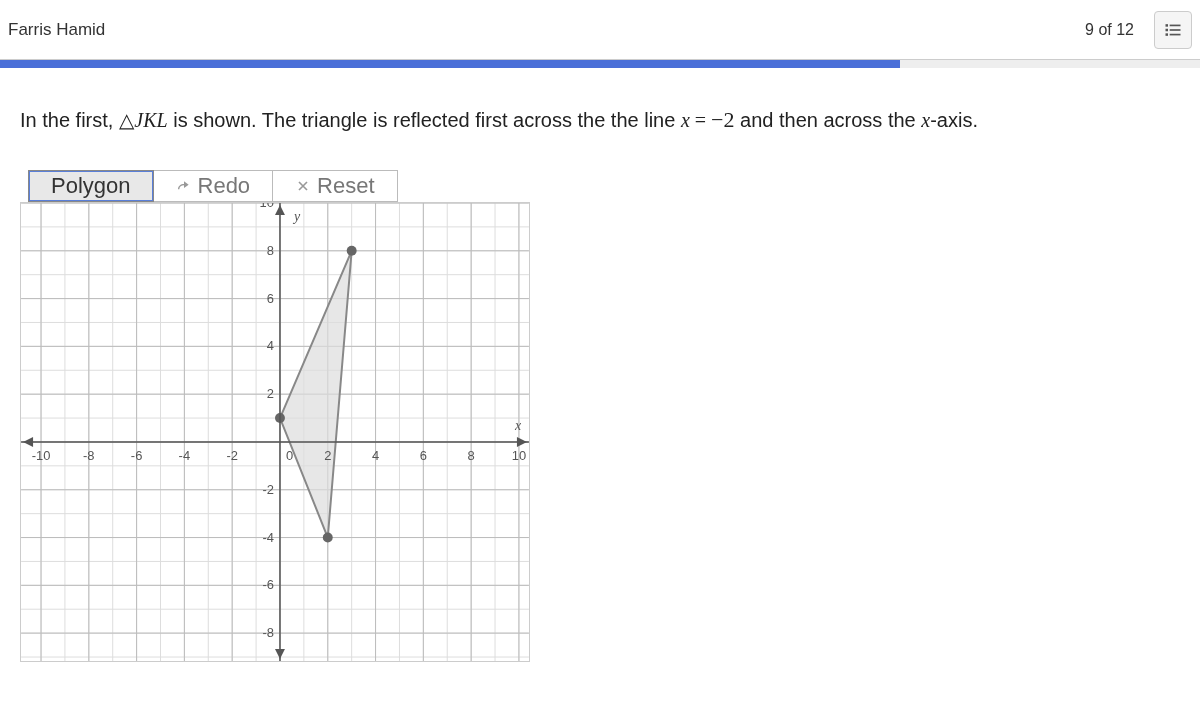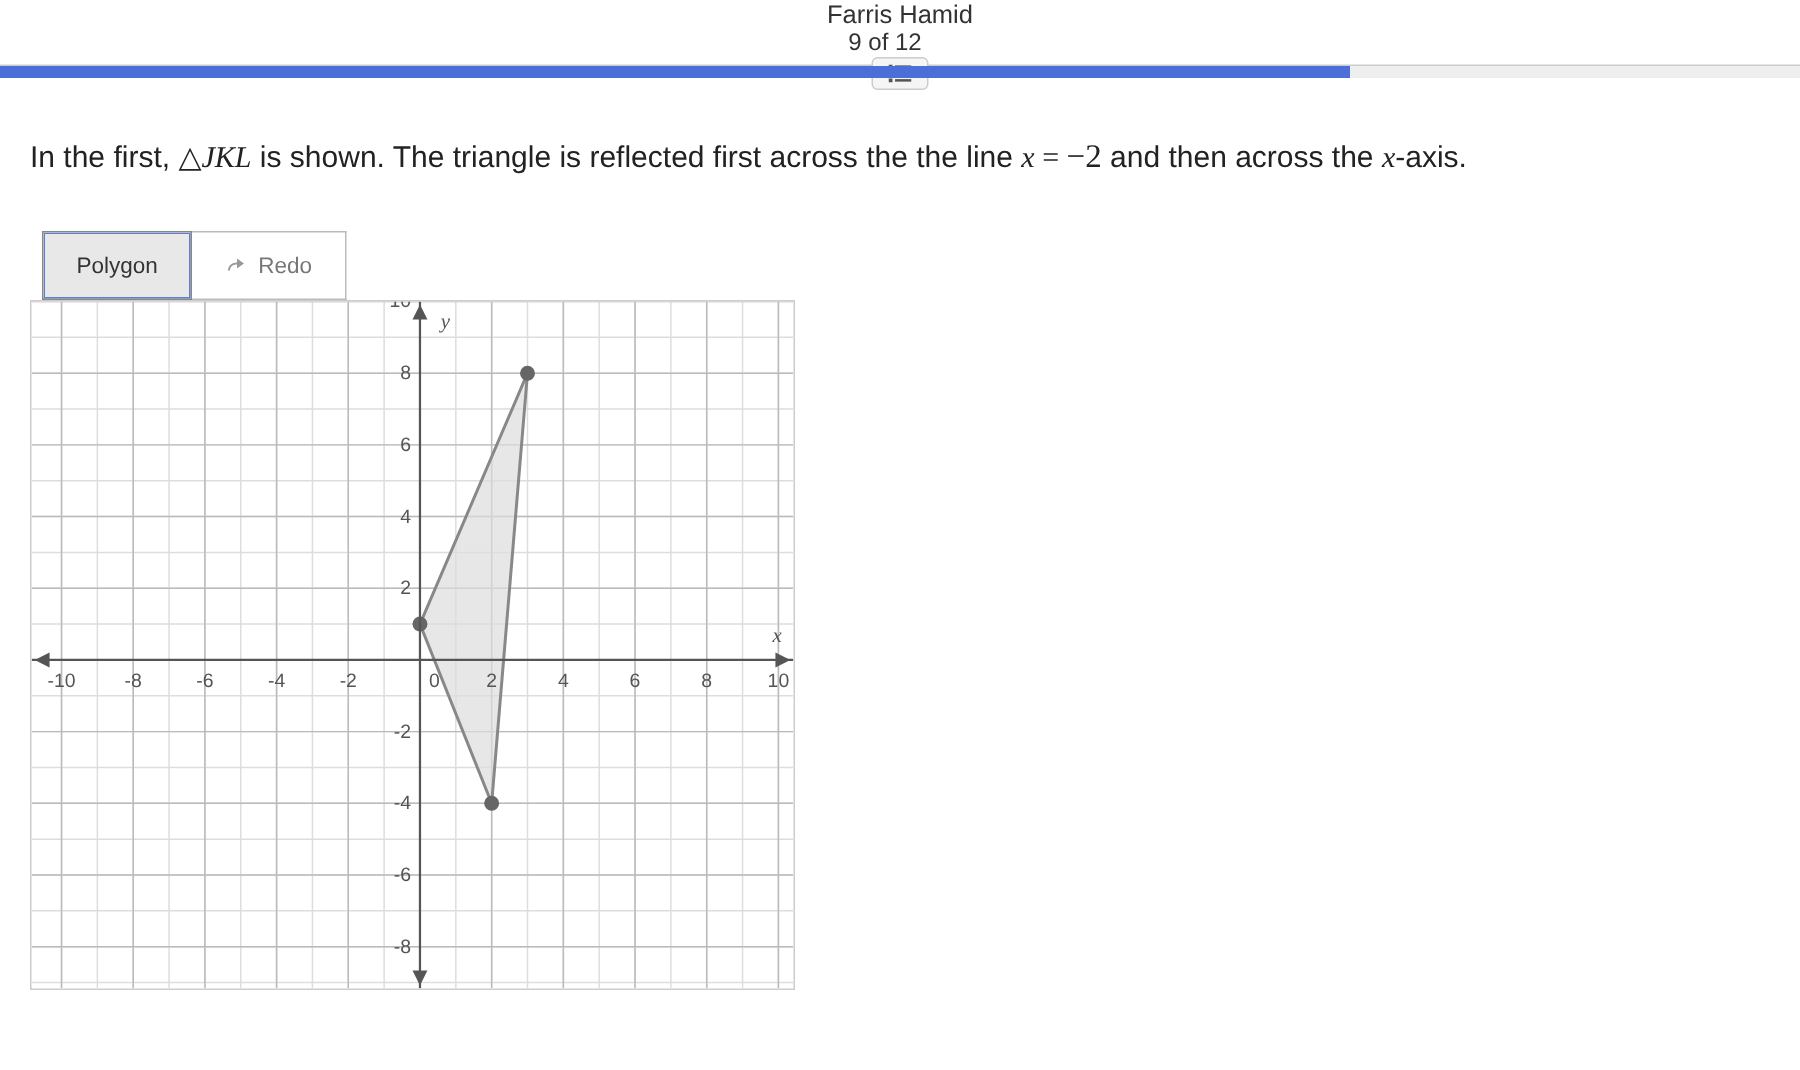--- a/index.html
+++ b/index.html
@@ -1,34 +1,34 @@
 <!DOCTYPE html>
 <html><head>
 <meta charset="utf-8">
 <style>
 * { box-sizing: border-box; margin: 0; padding: 0; }
 body { font-family: Arial, sans-serif; background: #fff; width: 1200px; height: 713px; overflow: hidden; }
 
-.top-bar { height: 44px; border-bottom: 1px solid #ccc; display: flex; align-items: center; padding: 0 8px; flex-direction: column; }
+.top-bar { height: 60px; border-bottom: 1px solid #ccc; display: flex; align-items: center; padding: 0 8px; }
 .student-name { font-size: 17px; color: #333; }
 .spacer { flex: 1; }
 .progress-text { font-size: 16px; color: #333; margin-right: 20px; }
 .menu-btn { width: 38px; height: 38px; border: 1px solid #ccc; border-radius: 4px; background: #f5f5f5; display: flex; align-items: center; justify-content: center; cursor: pointer; }
 
 .progress-bar-wrap { height: 8px; background: #eee; position: relative; }
 .progress-bar-fill { height: 100%; background: #4a6fd8; }
 
 .content { padding: 30px 20px 0 20px; }
 .question-text { font-size: 20px; color: #222; line-height: 2; }
 .math { font-family: 'Times New Roman', serif; font-style: italic; }
 .math-upright { font-family: 'Times New Roman', serif; font-style: normal; }
 
 .tool-area { margin-top: 28px; }
 .toolbar { display: flex; gap: 0; margin-left: 8px; }
-.tool-btn { height: 46px; padding: 0 22px; display: flex; align-items: center; gap: 6px; font-size: 15px; border: 1px solid #bbb; background: #fff; cursor: pointer; color: #777; }
+.tool-btn { height: 32px; padding: 0 22px; display: flex; align-items: center; gap: 6px; font-size: 22px; border: 1px solid #bbb; background: #fff; cursor: pointer; color: #777; }
 .tool-btn.active { background: #e8e8e8; color: #333; border-color: #888; box-shadow: inset 0 0 0 1px #5a7fd8; }
 .tool-btn + .tool-btn { border-left: none; }
 .tool-btn svg { width: 16px; height: 16px; }
 
 .graph-container { margin-top: 0; width: 510px; height: 460px; border: 1px solid #ccc; position: relative; background: #fff; overflow: hidden; }
 .graph-svg { width: 100%; height: 100%; }
 .grid-line-minor { stroke: #ddd; stroke-width: 1; }
 .grid-line-major { stroke: #bbb; stroke-width: 1; }
 .axis-line { stroke: #555; stroke-width: 1.5; }
 .axis-arrow { fill: #555; }
@@ -70,20 +70,26 @@
   </div>
 
   <div class="tool-area">
     <div class="toolbar">
       <button class="tool-btn active">Polygon</button>
       <button class="tool-btn">
         <svg viewBox="0 0 24 24">
             <path d="M12 5 L19 10 L12 15 L12 11 C8 11 5 13 5 17 L3 17 C3 12 7 9 12 9 Z" fill="#999"></path>
           </svg>
         <span>Redo</span>
+      </button>
+      <button class="tool-btn">
+        <svg viewBox="0 0 24 24">
+            <path d="M6 6 L18 18 M18 6 L6 18" stroke="#999" stroke-width="2.5" fill="none"></path>
+          </svg>
+        <span>Reset</span>
       </button>
     </div>
 
     <div class="graph-container">
       <svg class="graph-svg" id="graph-svg" viewBox="0 0 510 460">
           <line class="grid-line-minor" x1="-4" y1="0" x2="-4" y2="460"></line>
           <line class="grid-line-minor" x1="0" y1="504" x2="510" y2="504"></line>
           <line class="grid-line-minor" x1="20" y1="0" x2="20" y2="460"></line>
           <line class="grid-line-minor" x1="0" y1="480" x2="510" y2="480"></line>
           <line class="grid-line-minor" x1="44" y1="0" x2="44" y2="460"></line>

